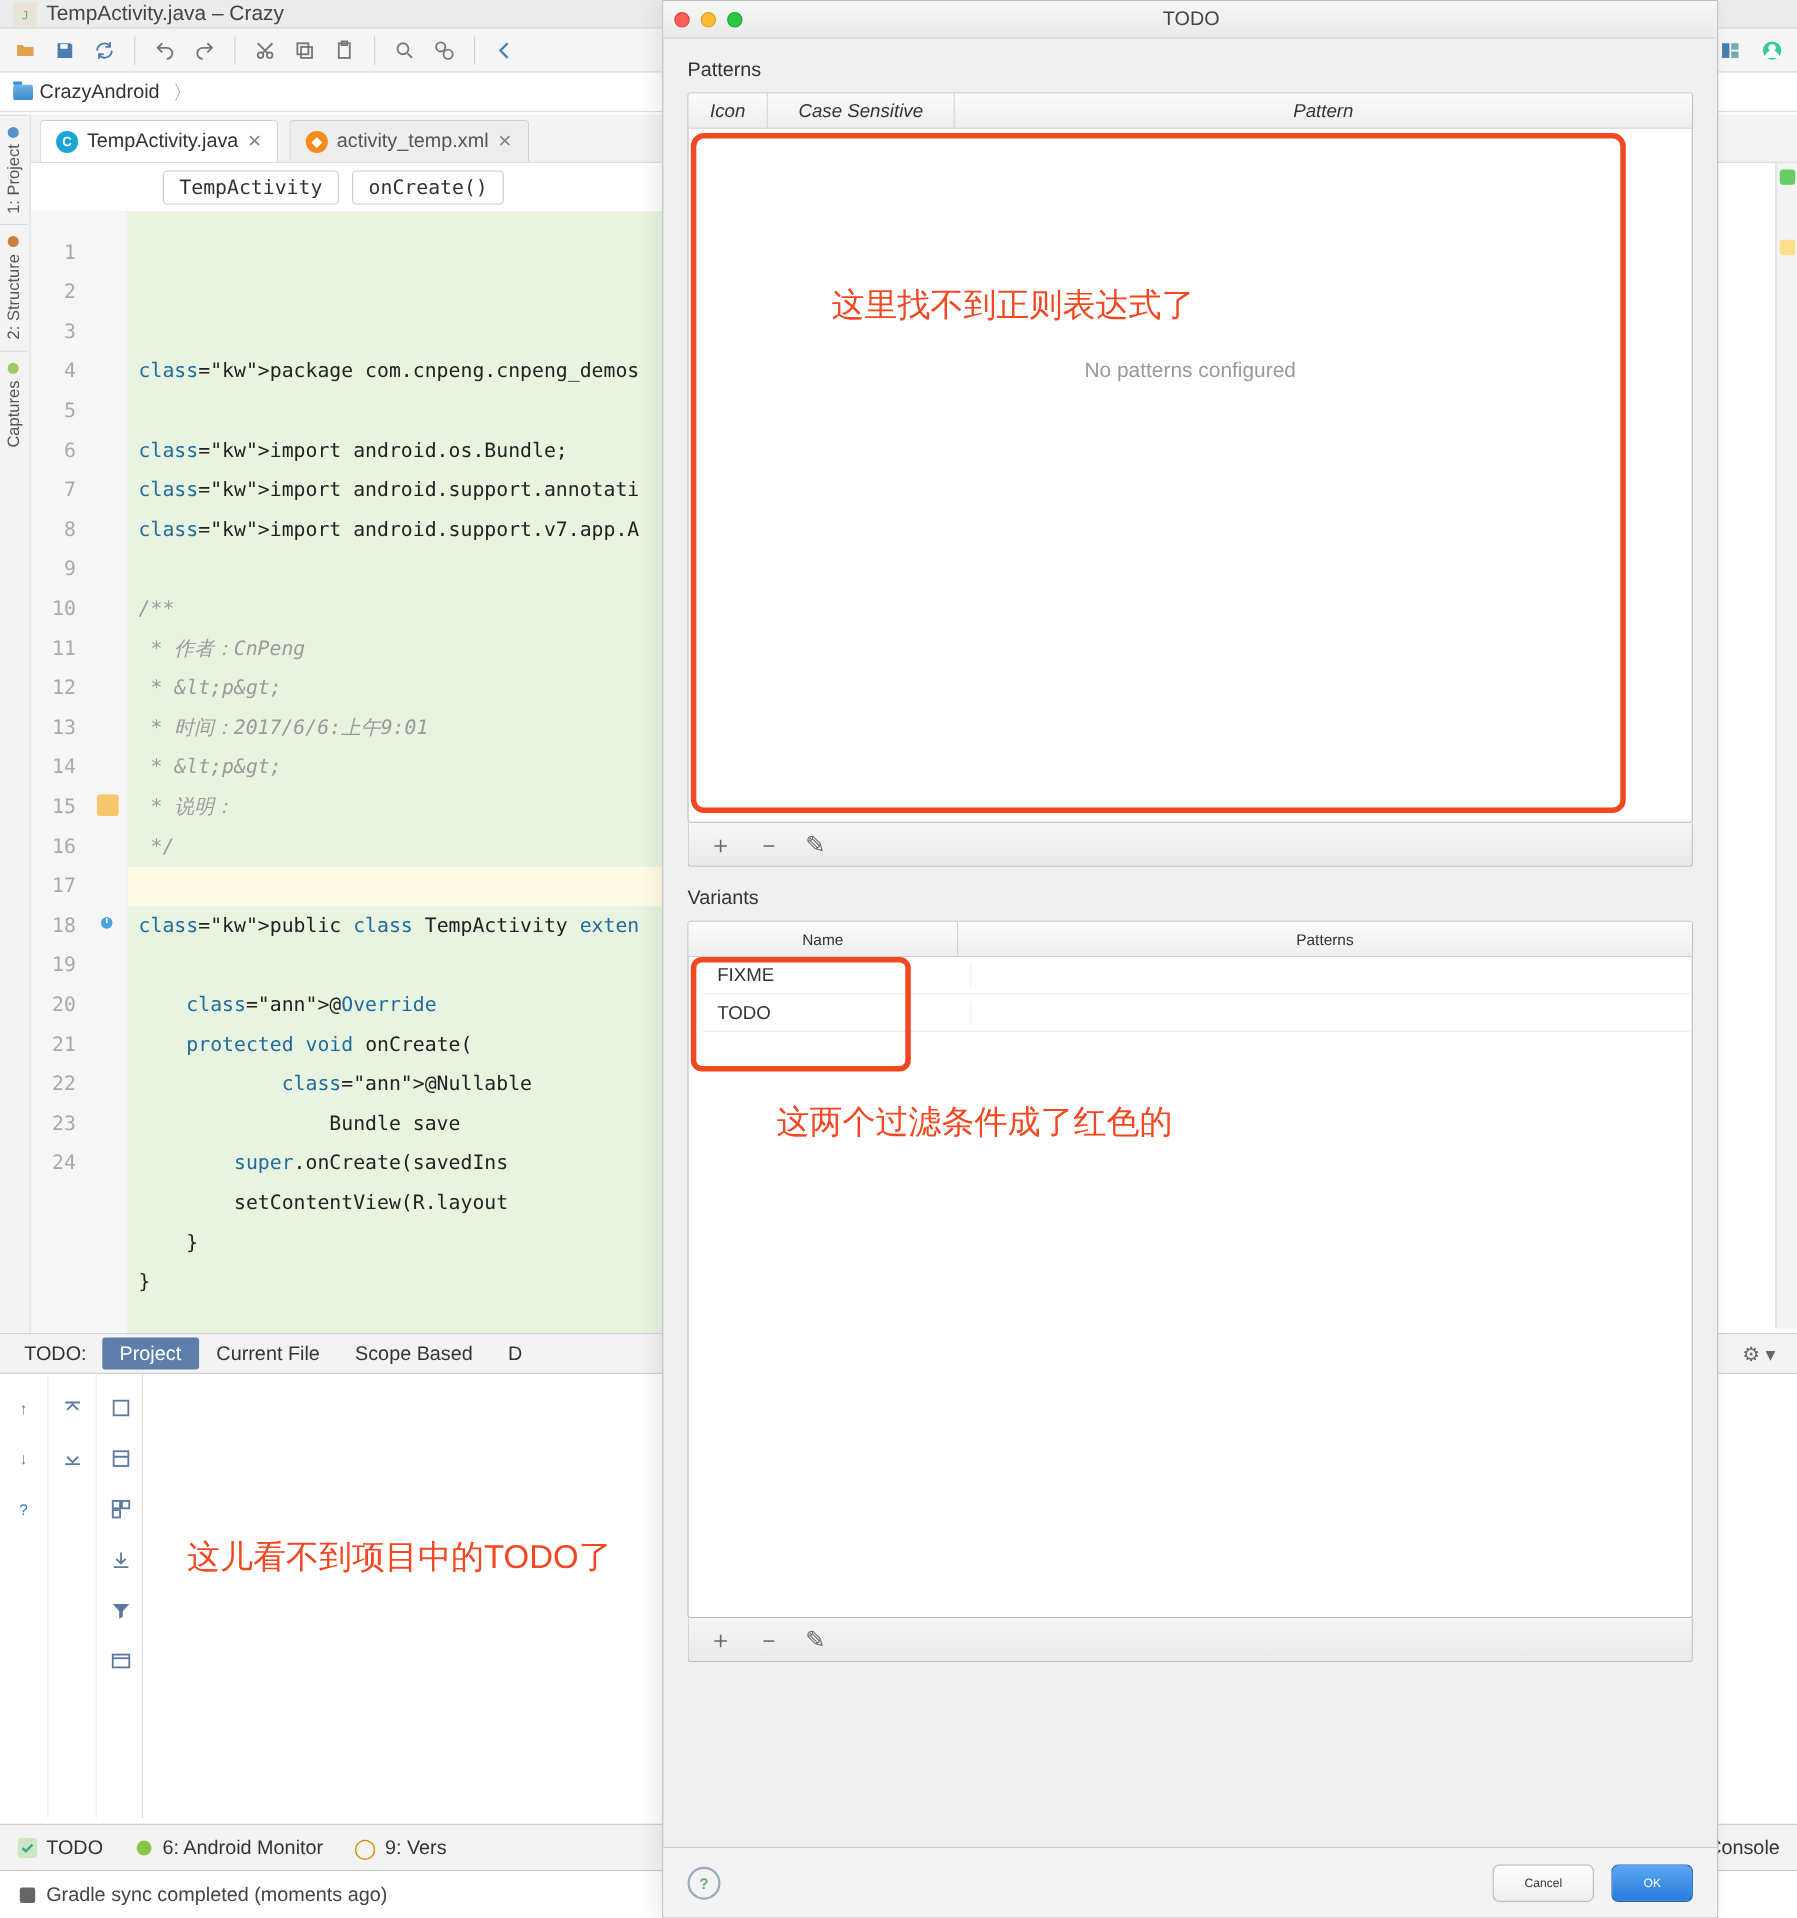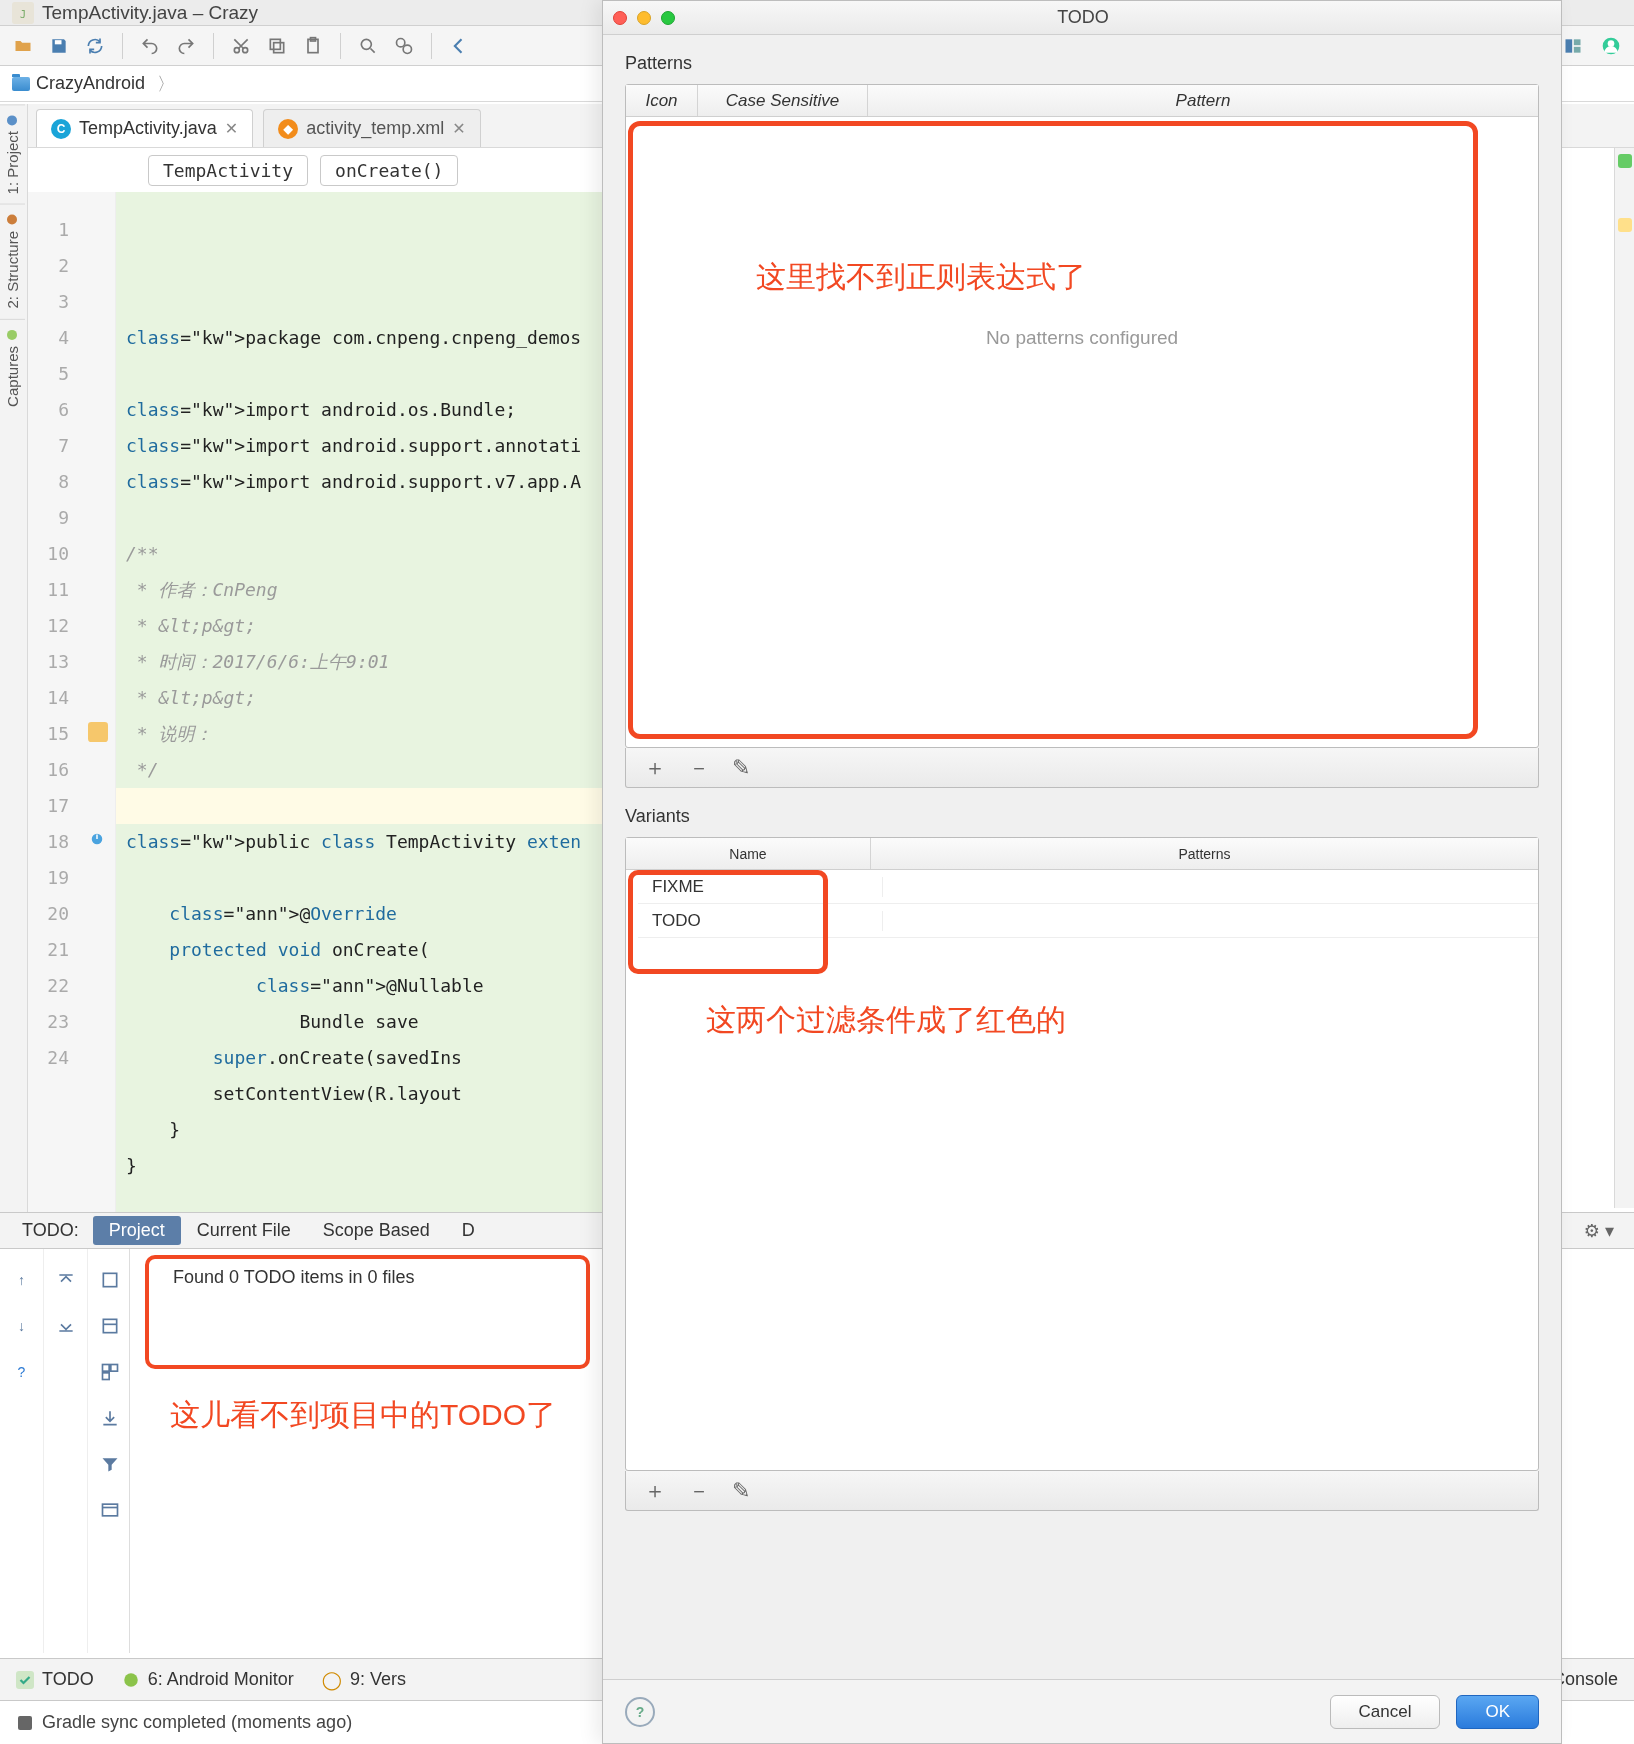--- a/index.html
+++ b/index.html
@@ -99,21 +99,21 @@
 
   .filters-body{height:600px; position:relative; overflow:hidden;}
   .fhead{display:flex; height:32px; border-bottom:1px solid #cfcfcf; background:linear-gradient(#fbfbfb,#eee);}
   .frow{display:flex; height:34px; border-bottom:1px solid #eee; font-size:17px; align-items:center;margin-left:12px;}
   .fc1{width:245px; padding:0 14px; border-right:1px solid #eee;}
   .fc2{flex:1; padding:0 14px; color:#888;}
   .red-box-filters{position:absolute; left:2px; top:0px; width:200px; height:104px; border:5px solid #f24822; border-radius:10px; pointer-events:none;}
 
   .dlg-footer{position:absolute; left:0; bottom:0; width:100%; height:64px; background:#f3f3f3; border-top:1px solid #cfcfcf; display:flex; align-items:center; padding:0 22px; gap:16px;}
   .helpq{width:30px;height:30px;border-radius:50%;border:2px solid #9ab;color:#6a8;display:flex;align-items:center;justify-content:center;font-weight:bold;}
-  .btn{height:34px; padding:0 28px; border:1px solid #bbb; border-radius:6px; background:linear-gradient(#fff,#eee); font-size:17px; display:flex;align-items:center;}
+  .btn{height:34px; padding:0 28px; border:1px solid #bbb; border-radius:6px; background:linear-gradient(#fff,#eee); font-size:11px; display:flex;align-items:center;}
   .btn.primary{background:linear-gradient(#5aa7f2,#2a7bdc); color:#fff; border:1px solid #1f66c0;}
   .fspacer{flex:1;}
 </style>
 </head>
 <body>
 
 <div class="ide">
   <div class="ide-titlebar">
     <span class="ide-title-java">
       <svg viewBox="0 0 24 24">
@@ -361,23 +361,20 @@
               </svg>
             </span>
           <span class="ticon">
               <svg viewBox="0 0 24 24" width="20" height="20" fill="none" stroke="#5b7aa0" stroke-width="2">
                 <rect x="3" y="5" width="18" height="14"></rect>
                 <path d="M3 9h18"></path>
               </svg>
             </span>
         </div>
       </div>
-      <div class="found-box">
-        <div>Found 0 TODO items in 0 files</div>
-      </div>
     </div>
   </div>
 
   <div class="statusbar">
     <span class="item">
         <svg width="18" height="18" viewBox="0 0 24 24">
           <rect width="24" height="24" rx="4" fill="#cfe6c6"></rect>
           <path d="M6 12l4 4 8-8" stroke="#3a8" stroke-width="3" fill="none"></path>
         </svg>
         <span>TODO</span>

